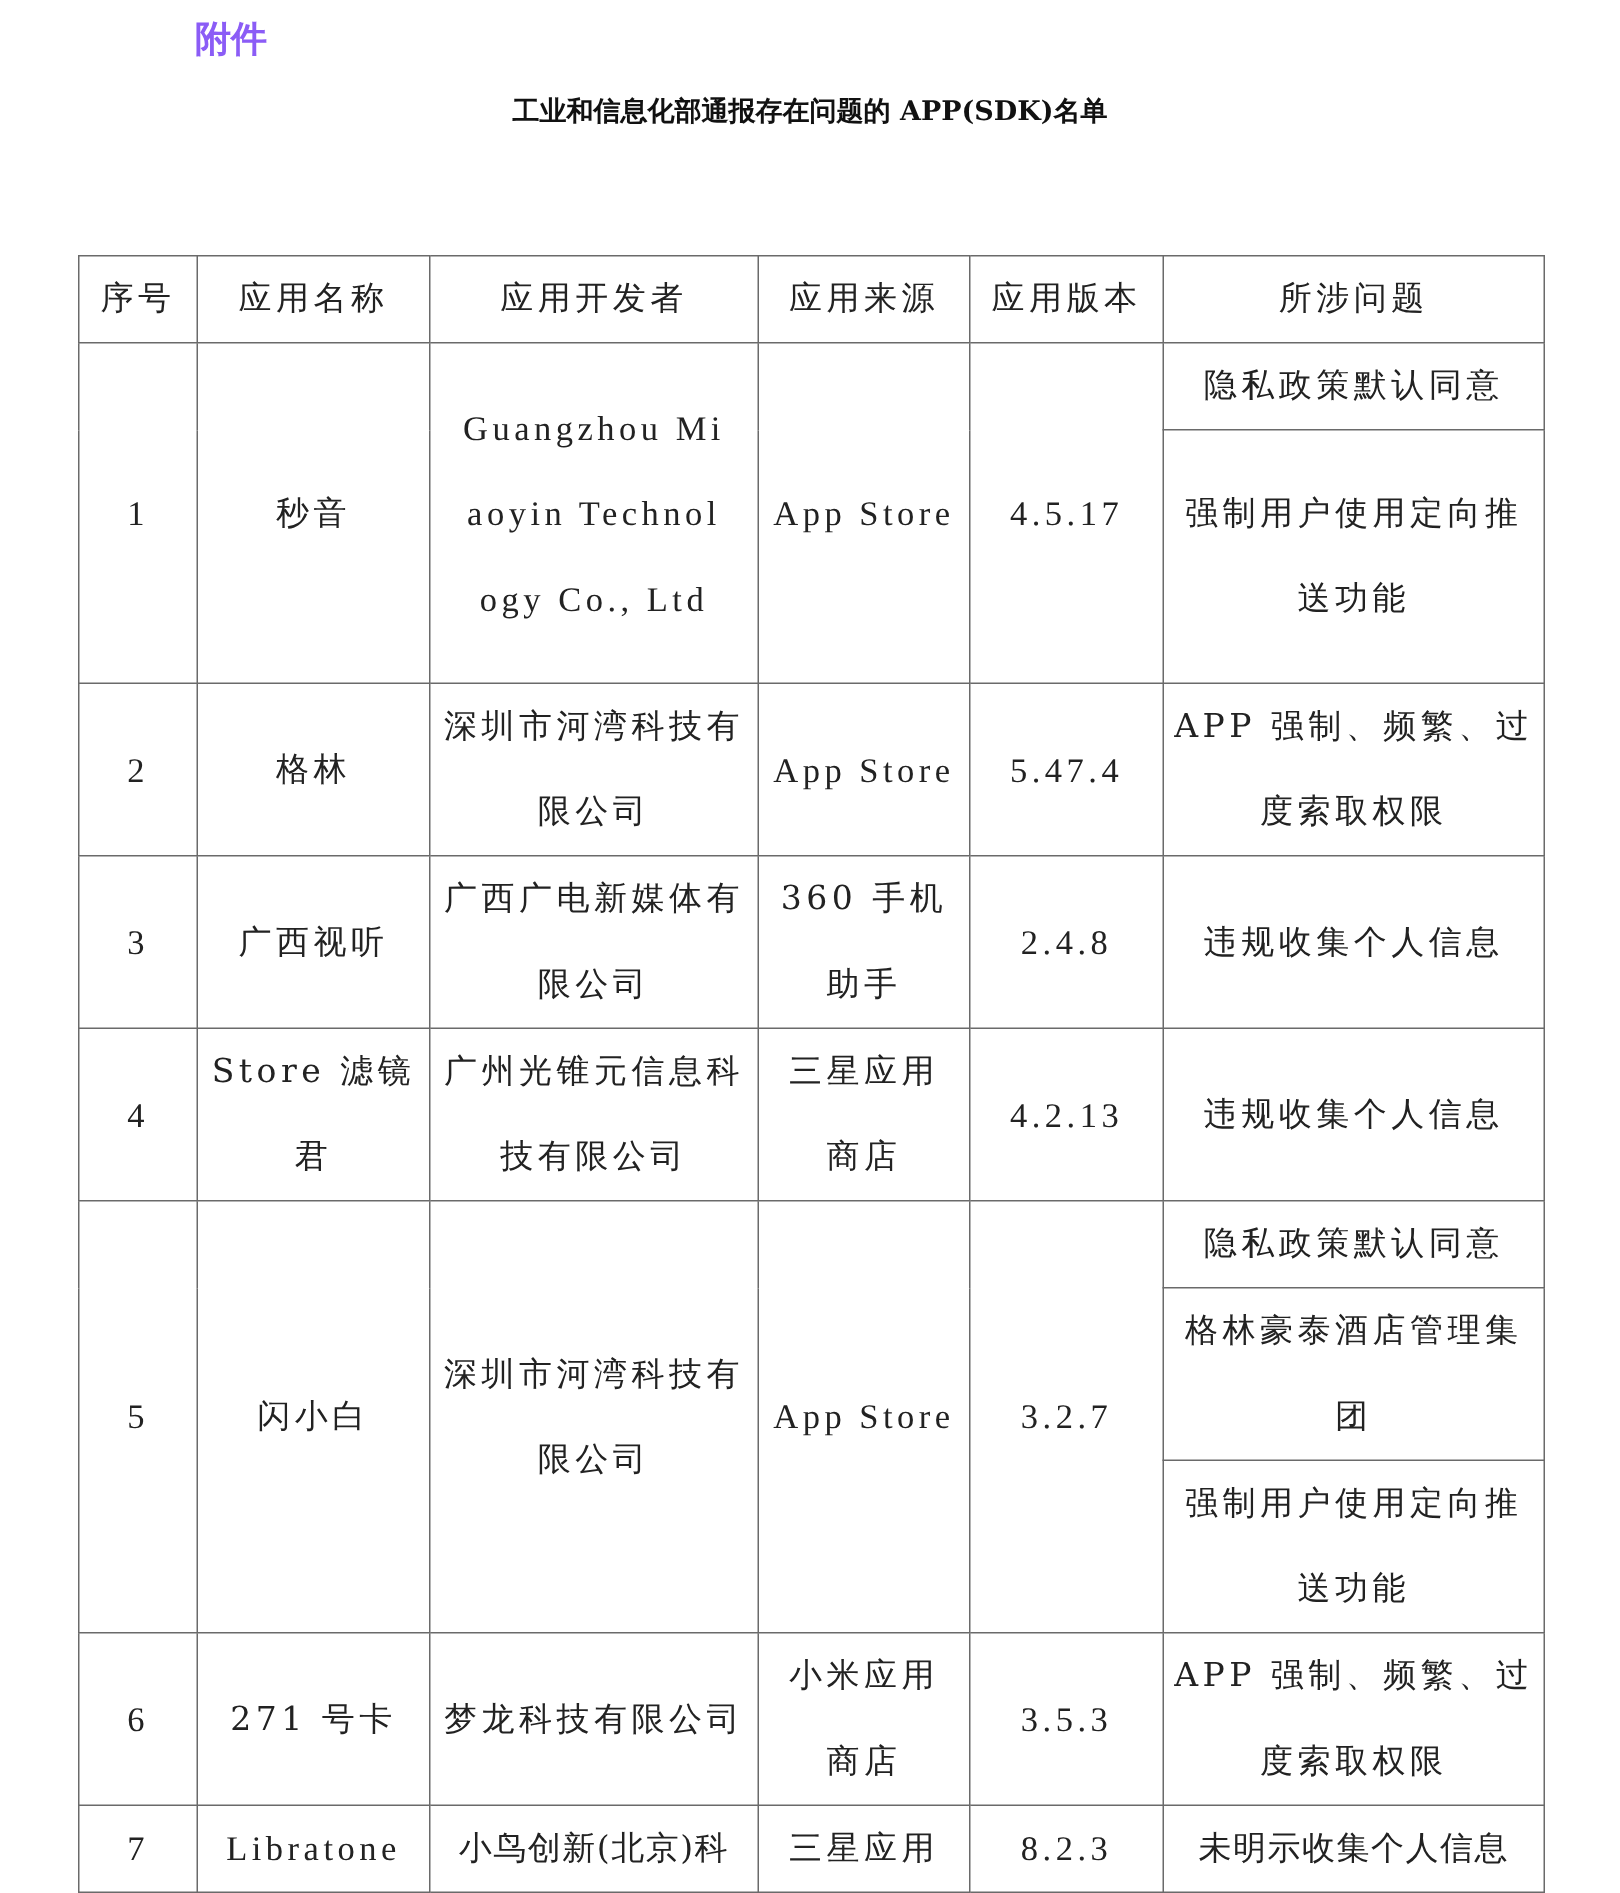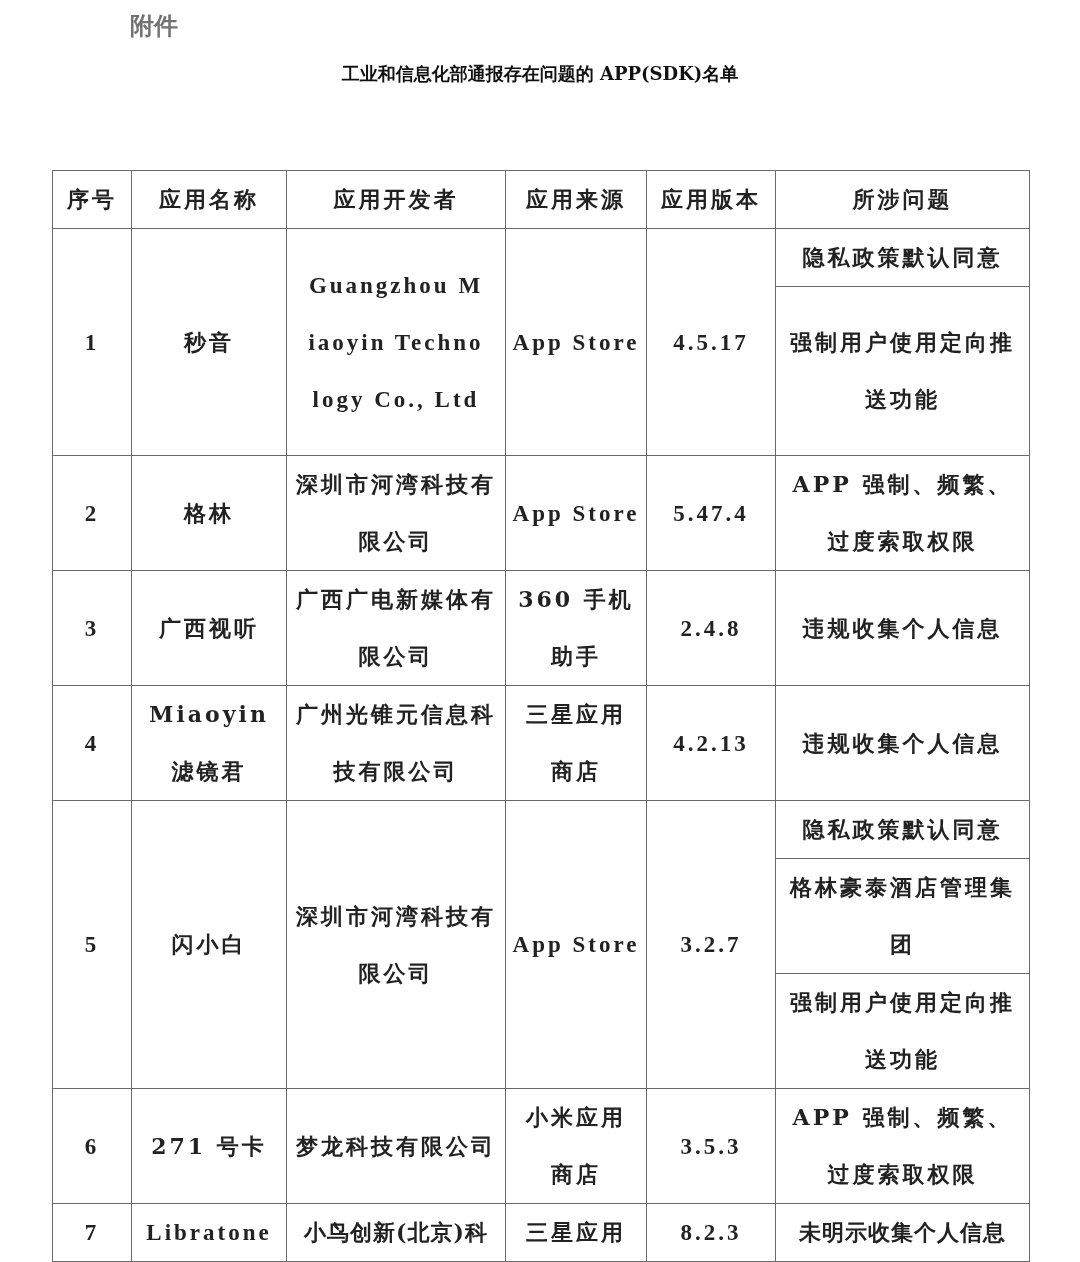--- a/index.html
+++ b/index.html
@@ -4,21 +4,21 @@
   <style>
     html, body { margin: 0; padding: 0; background: #ffffff; }
     body {
       width: 1080px; height: 1262px; position: relative; overflow: hidden;
       font-family: "DejaVu Serif", "Liberation Serif", serif;
       color: #1a1a1a;
     }
     .attachment {
       position: absolute; left: 130px; top: 10px;
       font-family: "DejaVu Sans", "Liberation Sans", sans-serif;
-      font-size: 24px; font-weight: bold; color: #737373;
+      font-size: 24px; font-weight: bold; color: #8b5cf6;
     }
     .doc-title {
       position: absolute; left: 0; right: 0; top: 62px;
       text-align: center;
       font-family: "DejaVu Serif", "Liberation Serif", serif;
       font-size: 18px; font-weight: bold; color: #111;
       letter-spacing: 0px;
       padding-left: 0px;
     }
     table.report {
@@ -26,21 +26,21 @@
       width: 977px;
       border-collapse: collapse;
       table-layout: fixed;
       font-size: 22px;
     }
     table.report td, table.report th {
       border: 1.5px solid #6a6a6a;
       text-align: center; vertical-align: middle;
       padding: 0 6px;
       line-height: 57px;
-      font-weight: bold;
+      font-weight: normal;
       letter-spacing: 3px;
       color: #222;
     }
     table.report th { height: 56px; }
     .latin { font-family: "Liberation Serif", "DejaVu Serif", serif; letter-spacing: 0; font-size: 23px; }
     .wrap { white-space: normal; word-break: break-all; }
   </style>
 </head>
 <body>
 
@@ -93,21 +93,21 @@
       <td class="latin">3</td>
       <td>广西视听</td>
       <td class="wrap">广西广电新媒体有限公司</td>
       <td class="wrap">360 手机助手</td>
       <td class="latin">2.4.8</td>
       <td>违规收集个人信息</td>
     </tr>
 
     <tr style="height:114px">
       <td class="latin">4</td>
-      <td class="wrap">Miaoyin 滤镜君</td>
+      <td class="wrap">Store 滤镜君</td>
       <td class="wrap">广州光锥元信息科技有限公司</td>
       <td class="wrap" style="padding:0 20px">三星应用商店</td>
       <td class="latin">4.2.13</td>
       <td>违规收集个人信息</td>
     </tr>
 
     <tr style="height:57px">
       <td rowspan="3" class="latin">5</td>
       <td rowspan="3">闪小白</td>
       <td rowspan="3" class="wrap">深圳市河湾科技有限公司</td>

